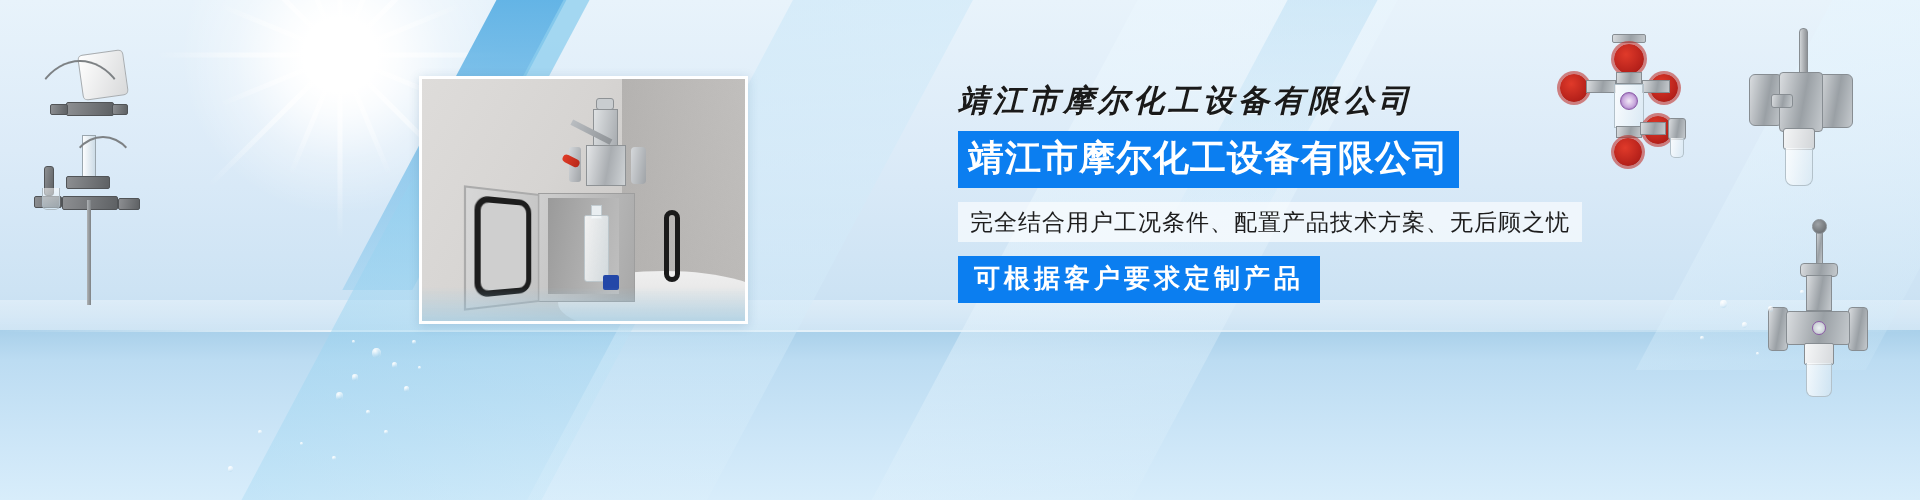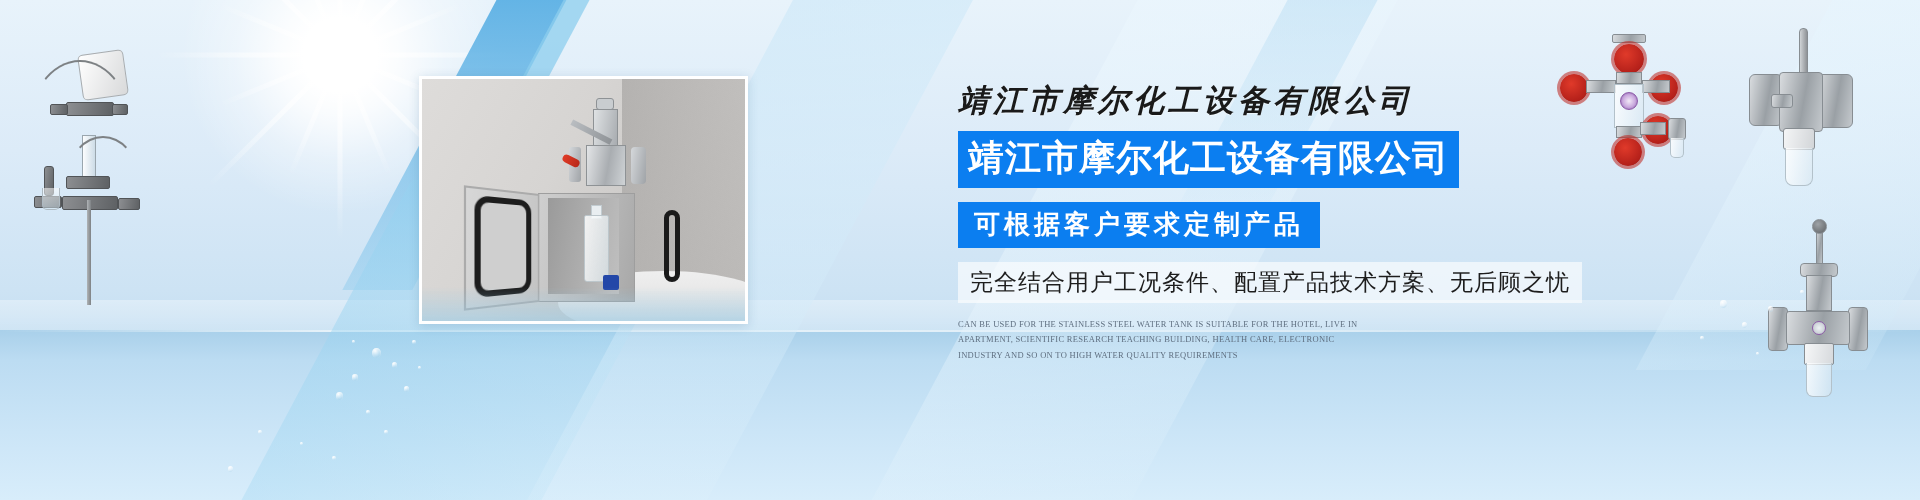--- a/index.html
+++ b/index.html
@@ -302,23 +302,22 @@
     <div class="steel" style="left:86px;top:82px;width:20px;height:44px;border-radius:4px;"></div>
     <div class="steel" style="left:24px;top:86px;width:64px;height:34px;border-radius:3px;"></div>
     <div class="seal" style="left:50px;top:96px;width:14px;height:14px;background:radial-gradient(circle,#eef2f5,#b9c0c6);"></div>
     <div class="steel" style="left:42px;top:118px;width:30px;height:22px;border-radius:2px;background:linear-gradient(100deg,#f6f7f8,#d6d9dc);"></div>
     <div class="glass" style="left:44px;top:138px;width:26px;height:34px;border-top:none;border-radius:0 0 7px 7px;"></div>
   </div>
 
   <div id="copy">
     <div id="company-name">靖江市摩尔化工设备有限公司</div>
     <div id="headline" class="bar-blue">靖江市摩尔化工设备有限公司</div>
+    <div><span id="subline">完全结合用户工况条件、配置产品技术方案、无后顾之忧</span></div>
     <div><span id="cta" class="bar-blue">可根据客户要求定制产品</span></div>
-    <div><span id="subline">完全结合用户工况条件、配置产品技术方案、无后顾之忧</span></div>
-    <div id="eng-copy">CAN BE USED FOR THE STAINLESS STEEL WATER TANK IS SUITABLE FOR THE HOTEL, LIVE IN APARTMENT, SCIENTIFIC RESEARCH TEACHING BUILDING, HEALTH CARE, ELECTRONIC INDUSTRY AND SO ON TO HIGH WATER QUALITY REQUIREMENTS</div>
   </div>
 
 
 <div class="drop" style="left: 372px; top: 348px; width: 9px; height: 9.9px;"></div>
     <div class="drop" style="left: 392px; top: 362px; width: 5px; height: 5.5px;"></div>
     <div class="drop" style="left: 352px; top: 374px; width: 6px; height: 6.6px;"></div>
     <div class="drop" style="left: 412px; top: 340px; width: 4px; height: 4.4px;"></div>
     <div class="drop" style="left: 336px; top: 392px; width: 7px; height: 7.7px;"></div>
     <div class="drop" style="left: 404px; top: 386px; width: 5px; height: 5.5px;"></div>
     <div class="drop" style="left: 366px; top: 410px; width: 4px; height: 4.4px;"></div>

